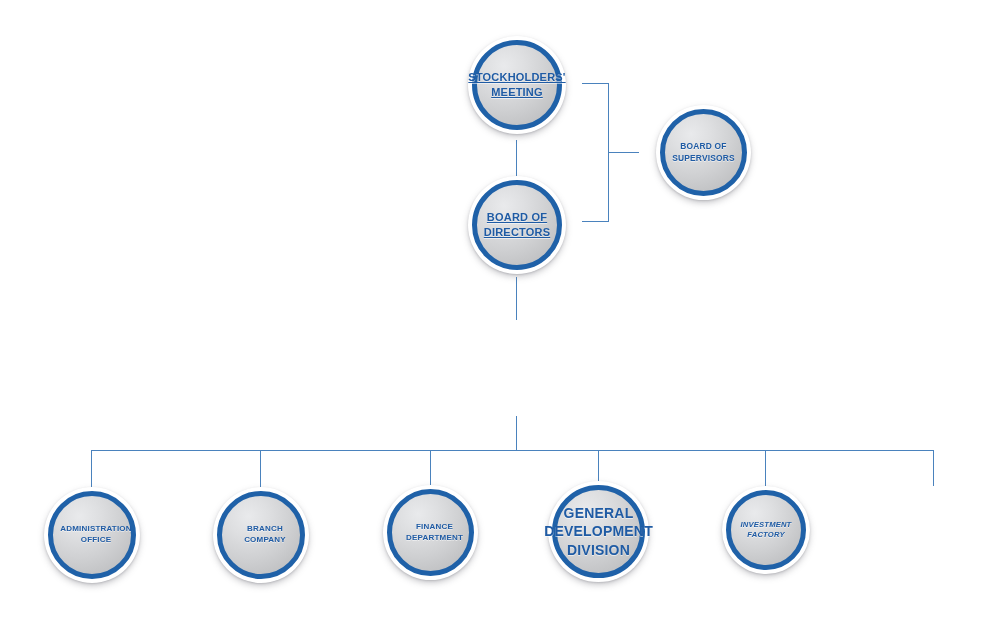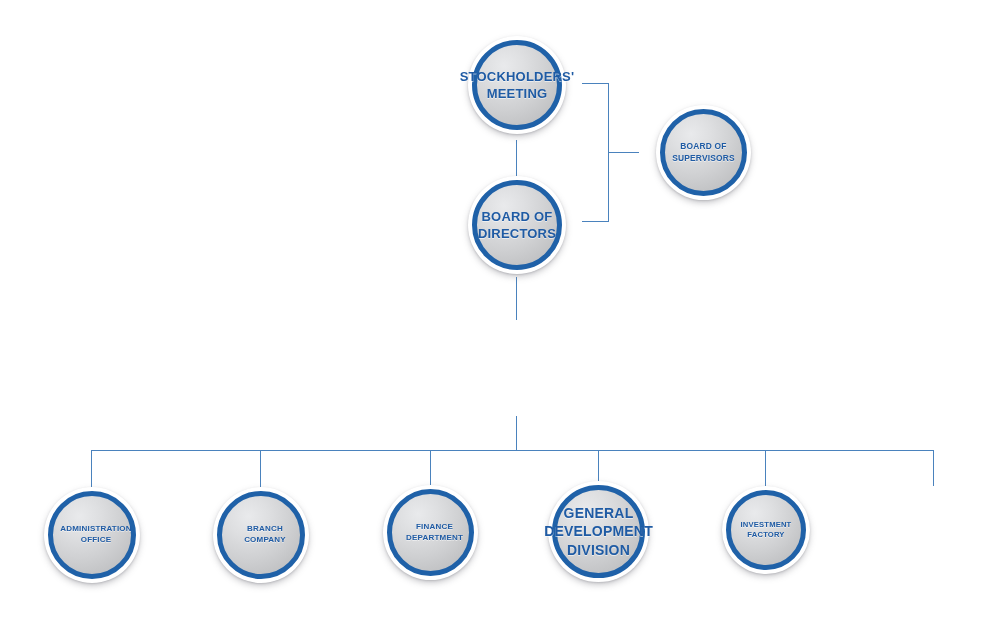--- a/index.html
+++ b/index.html
@@ -65,24 +65,24 @@
     font-weight:bold;
     text-align:center;
     line-height:1.32;
     letter-spacing:0.2px;
     text-transform:uppercase;
     text-shadow:0 1px 0 rgba(255,255,255,0.55);
     padding:0 4px;
     user-select:none;
   }
   
-  .s-lg   .label{font-size:13px;}
+  .s-lg   .label{font-size:11px;text-decoration:underline;}
   .s-md   .label{font-size:8.4px;}
   .s-sm   .label{font-size:8.0px;margin-left:8px;}
-  .s-xs   .label{font-size:7.6px;}
+  .s-xs   .label{font-size:7.6px;font-style:italic;}
   .s-wide .label{font-size:14px;}
 </style>
 </head>
 <body>
 
 <div id="chart-root">
 
   <svg id="connectors" viewBox="0 0 1000 617" width="1000" height="617" xmlns="http://www.w3.org/2000/svg">
     <g stroke="#4a82bd" stroke-width="1.6" fill="none" shape-rendering="crispEdges">
 

